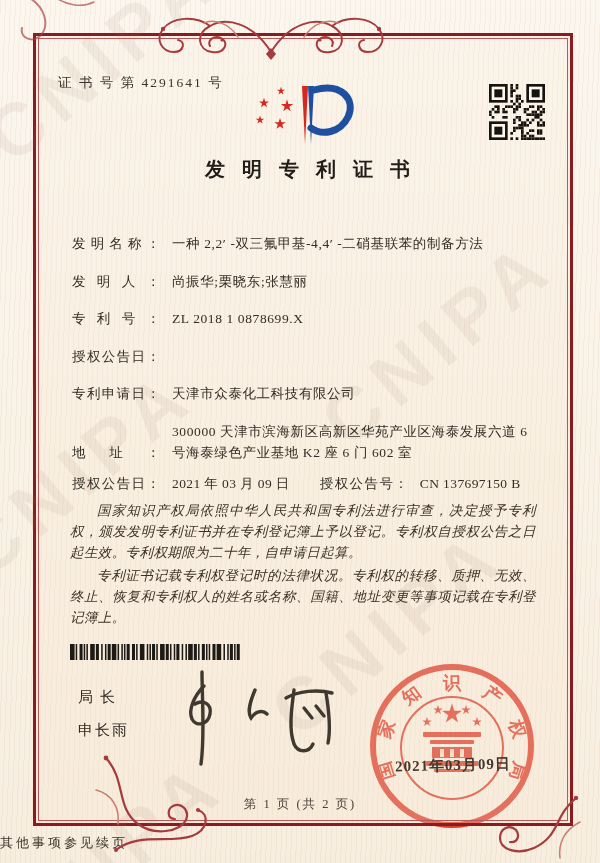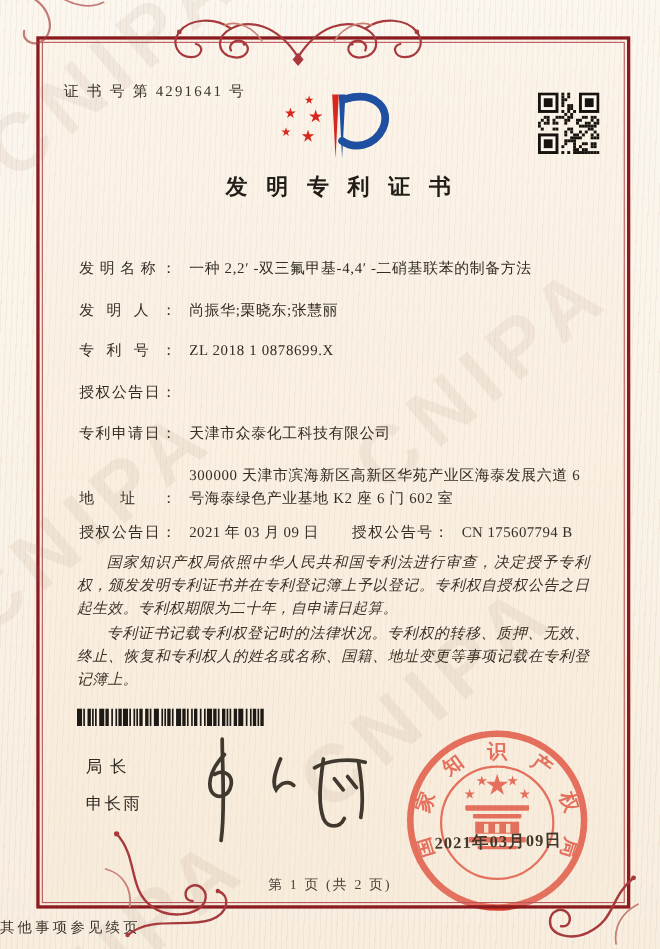--- a/index.html
+++ b/index.html
@@ -282,21 +282,21 @@
     </div>
     <div class="frow addr">
       <span class="lbl">地址：</span>
       <span class="val">300000 天津市滨海新区高新区华苑产业区海泰发展六道 6 号海泰绿色产业基地 K2 座 6 门 602 室</span>
     </div>
     <div class="grant">
       <span class="lbl2">授权公告日：</span>
       <span class="val2">2021 年 03 月 09 日</span>
       <span class="pair2">
         <span class="lbl2">授权公告号：</span>
-        <span class="val2">CN 175607794 B</span>
+        <span class="val2">CN 137697150 B</span>
       </span>
     </div>
   </div>
 
   <div class="abs z3 body-text">
     <p>国家知识产权局依照中华人民共和国专利法进行审查，决定授予专利权，颁发发明专利证书并在专利登记簿上予以登记。专利权自授权公告之日起生效。专利权期限为二十年，自申请日起算。</p>
     <p>专利证书记载专利权登记时的法律状况。专利权的转移、质押、无效、终止、恢复和专利权人的姓名或名称、国籍、地址变更等事项记载在专利登记簿上。</p>
   </div>
 
   <svg id="bar-svg" class="abs z3 barcode" width="172" height="16" viewBox="0 0 191 16" preserveAspectRatio="none">

